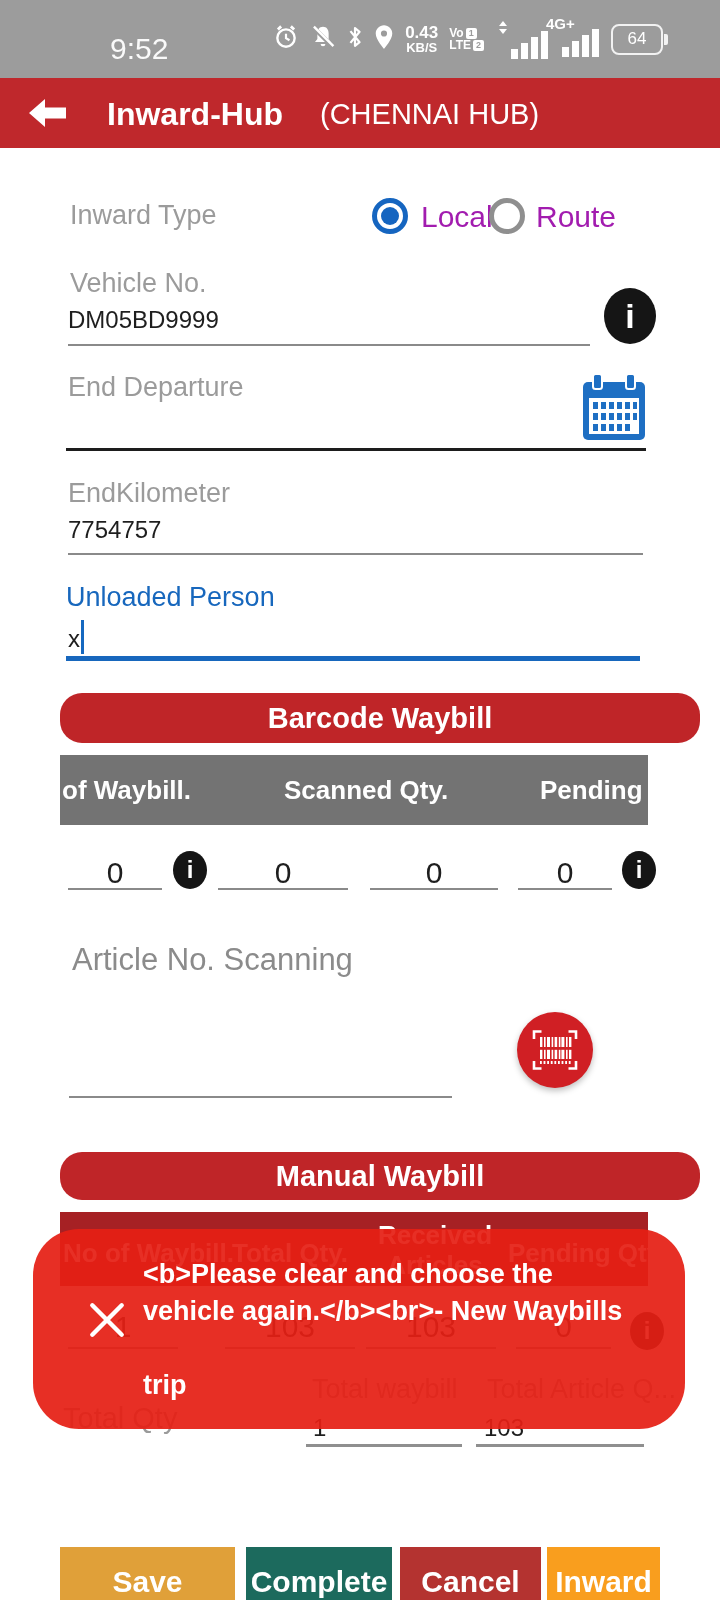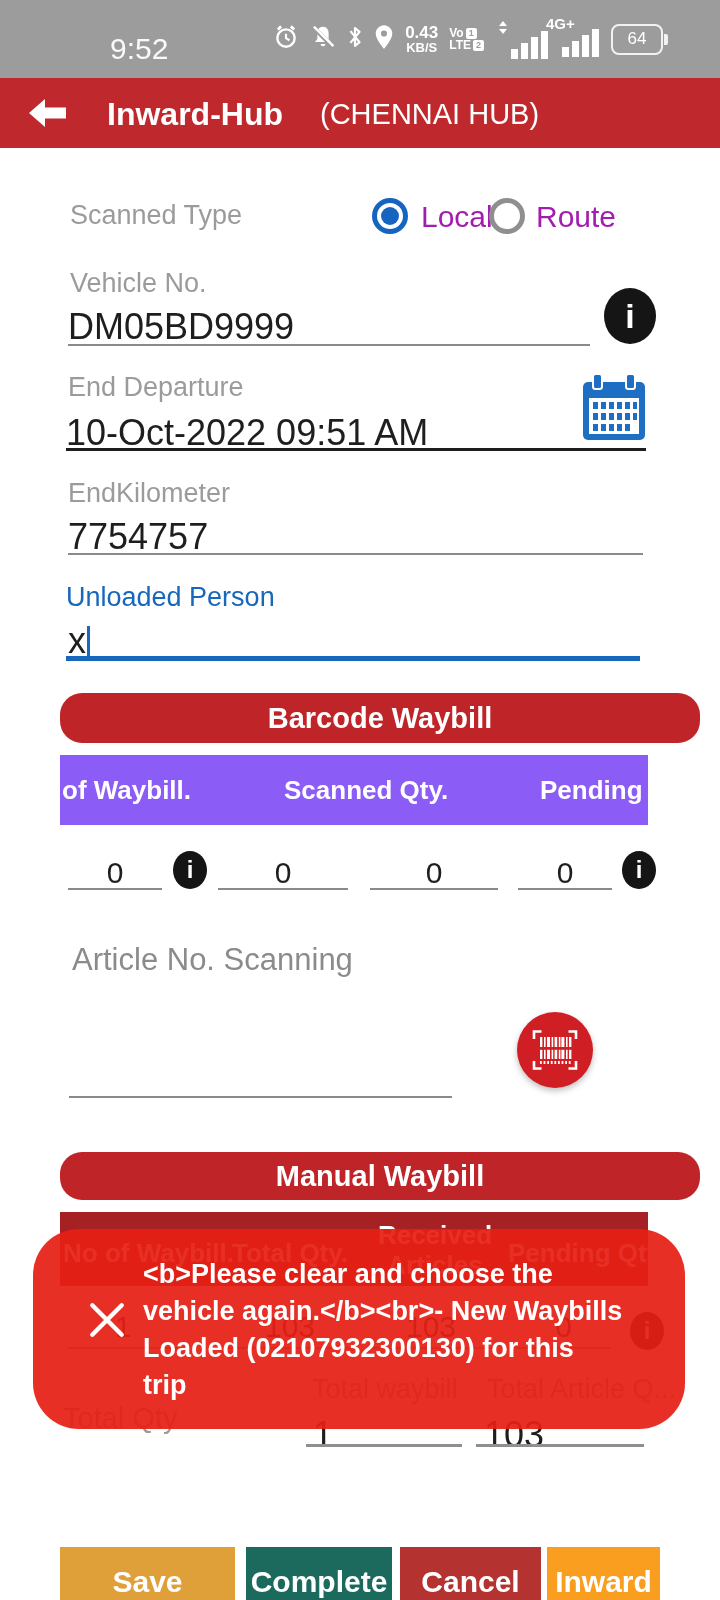--- a/index.html
+++ b/index.html
@@ -23,35 +23,35 @@
   .battnub{width:4px;height:11px;background:#f2f2f2;border-radius:0 2px 2px 0;margin-left:1px;}
 
   
   .appbar{left:0;top:78px;width:720px;height:70px;background:#bf282c;}
   .backbtn{left:26px;top:98px;width:44px;height:30px;}
   .apptitle{left:107px;top:96px;font-size:32px;font-weight:bold;color:#fff;}
   .appsub{left:320px;top:98px;font-size:29px;color:#fff;}
 
   
   .lbl{font-size:27px;color:#9b9b9b;}
-  .val{font-size:36px;color:#1e1e1e;}
+  .val{font-size:24px;color:#1e1e1e;}
   .uline{height:2px;background:#8a8a8a;}
   .radio-outer{width:36px;height:36px;border-radius:50%;box-sizing:border-box;}
   .radio-sel{border:5px solid #1565c0;display:flex;align-items:center;justify-content:center;}
   .radio-dot{width:18px;height:18px;border-radius:50%;background:#1565c0;}
   .radio-unsel{border:5px solid #8f8f8f;}
   .radiolbl{font-size:30px;color:#a21caf;}
   .infoicon{background:#151515;border-radius:50%;color:#fff;font-weight:bold;
     display:flex;align-items:center;justify-content:center;}
   .cursor{display:inline-block;width:3px;height:34px;background:#1668c0;vertical-align:-7px;margin-left:1px;}
 
   
   .banner{left:60px;width:640px;background:#bf2528;color:#fff;font-weight:bold;font-size:29px;
     text-align:center;border-radius:22px;}
-  .redrow{left:60px;width:588px;background:#8b5cf6;overflow:hidden;}
+  .redrow{left:60px;width:588px;background:#737373;overflow:hidden;}
   .redrow-dark{left:60px;width:588px;background:#a62124;overflow:hidden;}
   .thead{position:absolute;color:#fff;font-weight:bold;font-size:26px;white-space:nowrap;}
   .cellval{position:absolute;font-size:30px;color:#1e1e1e;text-align:center;}
 
   
   .fab{left:517px;top:1012px;width:76px;height:76px;background:#d01f24;border-radius:50%;
     display:flex;align-items:center;justify-content:center;box-shadow:0 3px 6px rgba(0,0,0,.25);}
 
   
   .toast{left:33px;top:1229px;width:652px;height:200px;border-radius:46px;
@@ -141,37 +141,36 @@
 
   <div class="abs appbar"></div>
   <div class="abs backbtn">
     <svg width="44" height="30" viewBox="0 0 44 30">
         <path d="M19 1 3 15l16 14v-8.5h21v-11H19z" fill="#fff"></path>
       </svg>
   </div>
   <div class="abs appsub">(CHENNAI HUB)</div>
   <div class="abs apptitle">Inward-Hub</div>
 
-  <div class="abs lbl" style="left:70px;top:200px;">Scanned Type</div>
+  <div class="abs lbl" style="left:70px;top:200px;">Inward Type</div>
   <div class="abs radio-outer radio-sel" style="left:372px;top:198px;">
       <span class="radio-dot"></span>
     </div>
   <div class="abs radiolbl" style="left:421px;top:200px;">Local</div>
   <div class="abs radio-outer radio-unsel" style="left:489px;top:198px;"></div>
   <div class="abs radiolbl" style="left:536px;top:200px;">Route</div>
 
   <div class="abs lbl" style="left:70px;top:268px;">Vehicle No.</div>
   <div class="abs val" style="left:68px;top:306px;">DM05BD9999</div>
   <div class="abs uline" style="left:68px;top:344px;width:522px;"></div>
   <div class="abs infoicon" style="left:604px;top:288px;width:52px;height:56px;font-size:34px;">
       <span>i</span>
     </div>
 
   <div class="abs lbl" style="left:68px;top:372px;">End Departure</div>
-  <div class="abs val" style="left:66px;top:412px;">10-Oct-2022 09:51 AM</div>
   <div class="abs" style="left:66px;top:448px;width:580px;height:3px;background:#1d1d1d;"></div>
   <div class="abs" style="left:581px;top:374px;">
     <svg width="66" height="68" viewBox="0 0 66 68">
         <rect x="2" y="8" width="62" height="58" rx="5" fill="#1e6fc3"></rect>
         <rect x="8" y="24" width="50" height="36" fill="#fff"></rect>
         <rect x="12" y="0" width="9" height="15" rx="2.5" fill="#1e6fc3" stroke="#fff" stroke-width="2"></rect>
         <rect x="45" y="0" width="9" height="15" rx="2.5" fill="#1e6fc3" stroke="#fff" stroke-width="2"></rect>
         <g fill="#1e6fc3">
           <rect x="12" y="28" width="5" height="7"></rect>
           <rect x="20" y="28" width="5" height="7"></rect>
@@ -278,21 +277,20 @@
   <div class="abs" style="left:476px;top:1444px;width:168px;height:3px;background:#8f8f8f;"></div>
 
   <div class="abs toast">
     <span class="toastx">
       <svg width="42" height="42" viewBox="0 0 40 40">
           <path d="M6 6 34 34M34 6 6 34" stroke="#fff" stroke-width="4.2" stroke-linecap="round"></path>
         </svg>
     </span>
     <div class="toastline" style="top:27px;">&lt;b&gt;Please clear and choose the</div>
     <div class="toastline" style="top:64px;">vehicle again.&lt;/b&gt;&lt;br&gt;- New Waybills</div>
-    <div class="toastline" style="top:101px;">Loaded (02107932300130) for this</div>
     <div class="toastline" style="top:138px;">trip</div>
   </div>
 
   <button class="btn" style="left:60px;width:175px;background:#e0a039;">Save</button>
   <button class="btn" style="left:246px;width:146px;background:#1c6a5d;">Complete</button>
   <button class="btn" style="left:400px;width:141px;background:#b43330;">Cancel</button>
   <button class="btn" style="left:547px;width:113px;background:#f99e1e;">Inward</button>
 
 </div>
 

